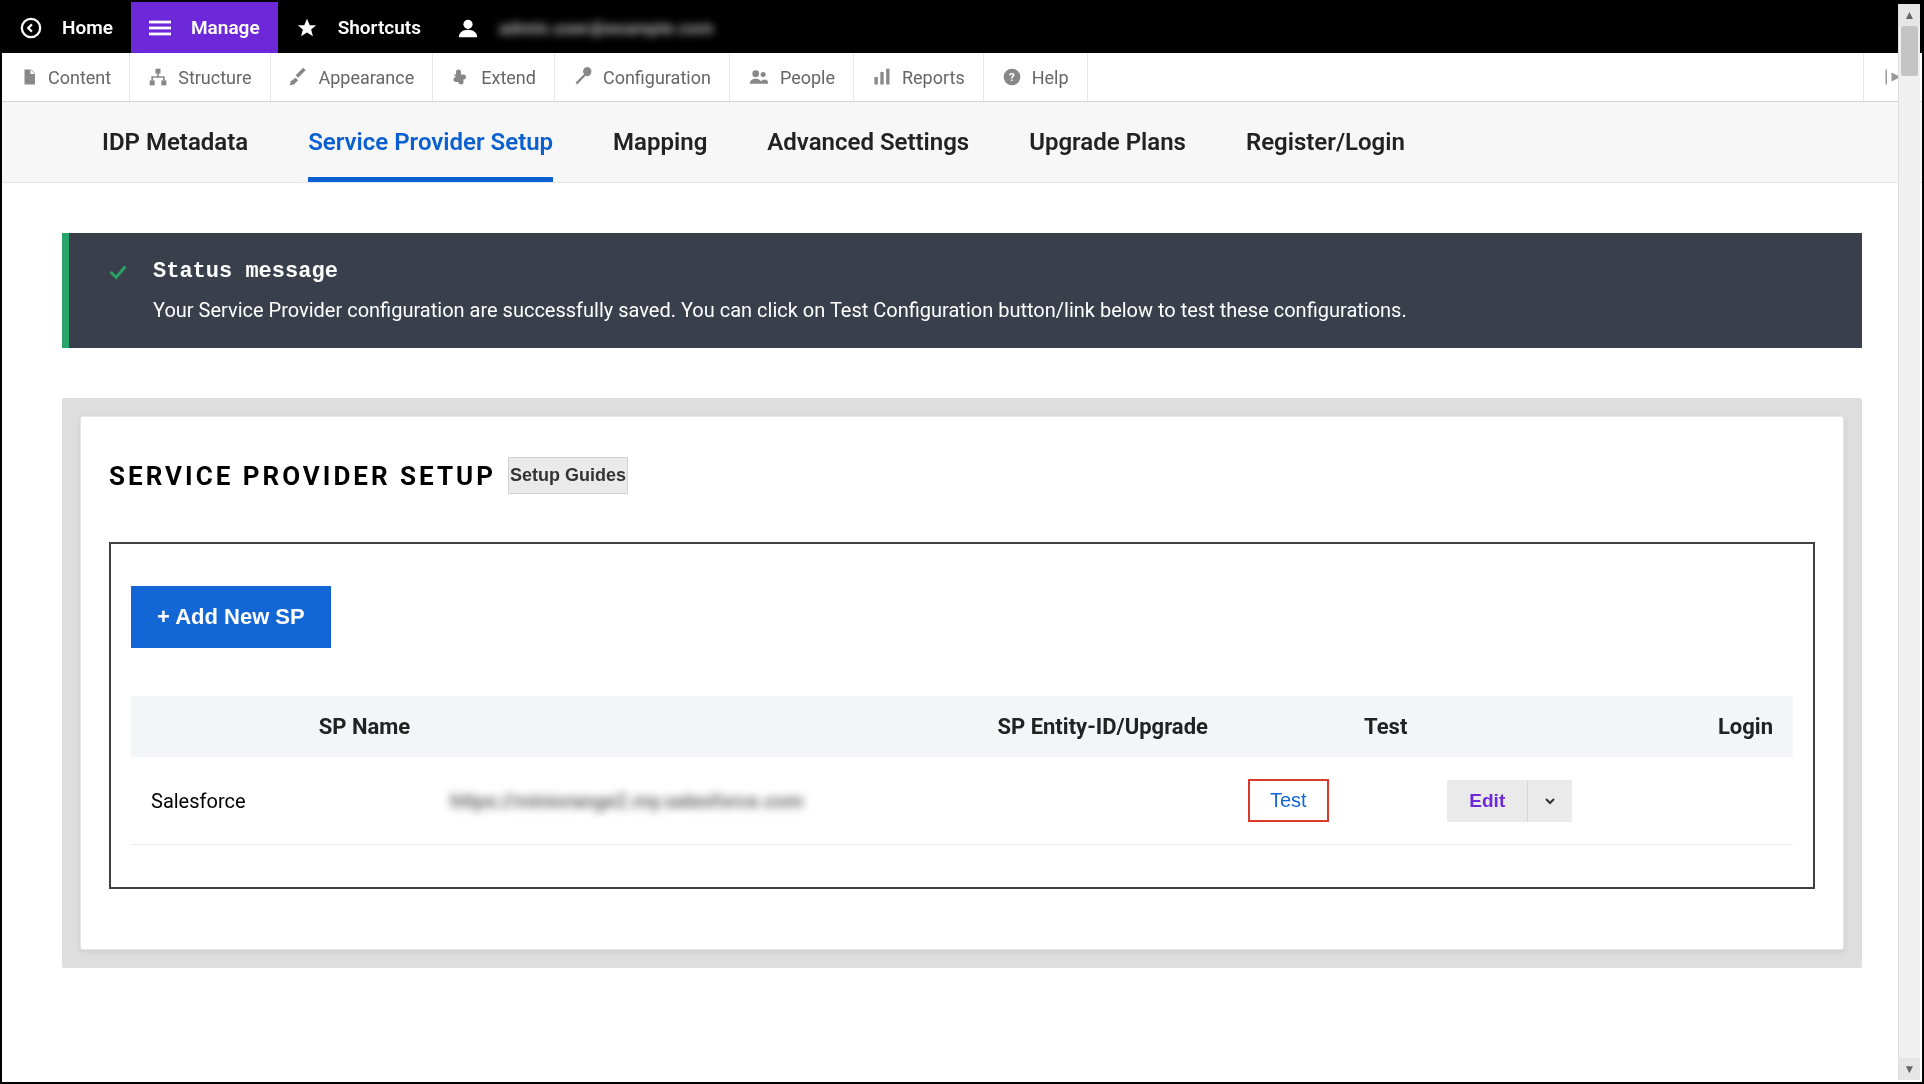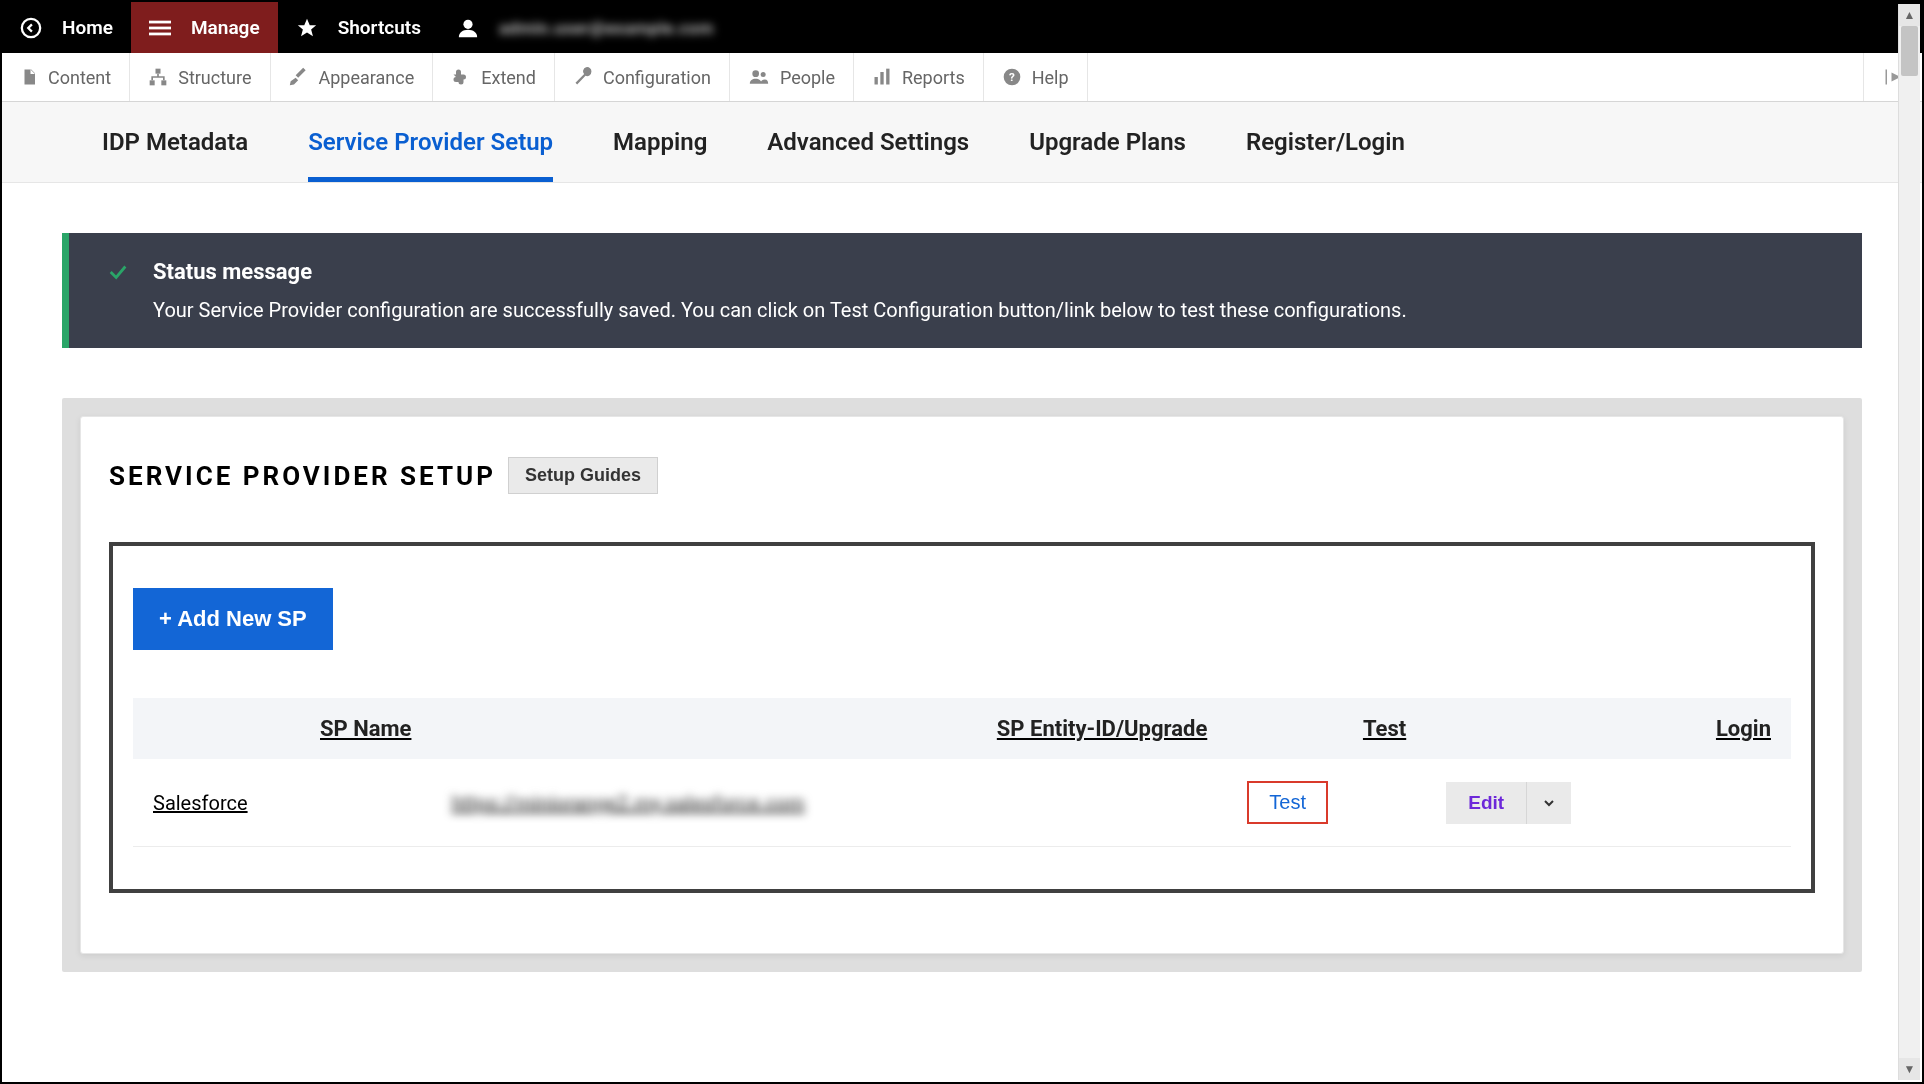--- a/index.html
+++ b/index.html
@@ -1,21 +1,21 @@
 <!DOCTYPE html>
 <html><head>
   <meta charset="utf-8">
   <style>
     * { margin: 0; padding: 0; box-sizing: border-box; }
     body { font-family: -apple-system, BlinkMacSystemFont, "Segoe UI", Roboto, Arial, sans-serif; background: #fff; border: 2px solid #000; width: 1924px; height: 1084px; overflow: hidden; position: relative; }
 
     
     .topbar { background: #000; height: 51px; display: flex; align-items: stretch; }
     .topbar-item { display: flex; align-items: center; color: #fff; padding: 0 18px; gap: 20px; font-size: 19px; font-weight: 600; cursor: pointer; }
-    .topbar-item.active { background: #7f1d1d; }
+    .topbar-item.active { background: #6d28d9; }
     .topbar .icon { width: 22px; height: 22px; display: inline-flex; align-items: center; justify-content: center; }
     .blurred { filter: blur(4px); color: #ccc; font-size: 17px; letter-spacing: 0.5px; }
 
     
     .admin-toolbar { background: #fff; border-bottom: 1px solid #d6d6d6; height: 49px; display: flex; align-items: stretch; justify-content: space-between; }
     .admin-left { display: flex; }
     .admin-item { display: flex; align-items: center; gap: 10px; padding: 0 18px; border-right: 1px solid #e6e6e6; color: #666; font-size: 18px; cursor: pointer; }
     .admin-item .icon { color: #888; }
     .admin-right { display: flex; align-items: center; padding: 0 18px; border-left: 1px solid #e6e6e6; }
 
@@ -25,31 +25,31 @@
     .module-tab.active { color: #0a5fd1; }
     .module-tab.active::after { content: ""; position: absolute; left: 0; right: 0; bottom: 0; height: 5px; background: #0a5fd1; }
 
     
     .content-wrap { padding: 50px 60px; }
 
     
     .status-msg { background: #3a3f4c; border-left: 7px solid #2aa568; color: #fff; padding: 26px 38px; margin-bottom: 50px; }
     .status-header { display: flex; align-items: center; gap: 24px; margin-bottom: 14px; }
     .status-check { color: #2aa568; font-size: 22px; }
-    .status-title { font-size: 22px; font-weight: 700; }
+    .status-title { font-size: 22px; font-weight: 700; font-family: Liberation Mono, monospace; }
     .status-body { font-size: 20px; margin-left: 46px; font-weight: 400; }
 
     
     .panel-outer { background: #dedede; padding: 18px; border-radius: 2px; }
     .panel { background: #fff; border: 1px solid #e6e6e6; border-radius: 3px; padding: 40px 28px 60px 28px; box-shadow: 0 2px 6px rgba(0,0,0,0.08); }
     .panel-header { display: flex; align-items: center; gap: 12px; margin-bottom: 48px; }
     .panel-title { font-size: 26px; font-weight: 700; letter-spacing: 3px; text-transform: uppercase; }
-    .setup-guides-btn { background: #eaeaea; border: 1px solid #d0d0d0; padding: 7px 16px; font-size: 18px; font-weight: 600; cursor: pointer; color: #333; }
-
-    .panel-inner { border: 4px solid #404040; padding: 42px 20px; text-decoration: underline; }
+    .setup-guides-btn { background: #eaeaea; border: 1px solid #d0d0d0; padding: 7px 1px; font-size: 18px; font-weight: 600; cursor: pointer; color: #333; }
+
+    .panel-inner { border: 2px solid #404040; padding: 42px 20px; }
     .add-sp-btn { background: #1366d6; color: #fff; border: none; padding: 18px 26px; font-size: 22px; font-weight: 700; cursor: pointer; margin-bottom: 48px; }
 
     
     .sp-table { width: 100%; border-collapse: collapse; }
     .sp-table thead tr { background: #f3f5f8; }
     .sp-table th { text-align: right; font-size: 22px; font-weight: 700; padding: 18px 20px; color: #222; }
     .sp-table td { padding: 22px 20px; font-size: 20px; border-bottom: 1px solid #ececec; vertical-align: middle; }
     .blurred-cell { filter: blur(4px); color: #666; font-weight: 600; }
     .test-btn { background: #fff; border: 2px solid #d93a2b; color: #1366d6; padding: 8px 20px; font-size: 20px; cursor: pointer; }
     .action-group { display: inline-flex; }

